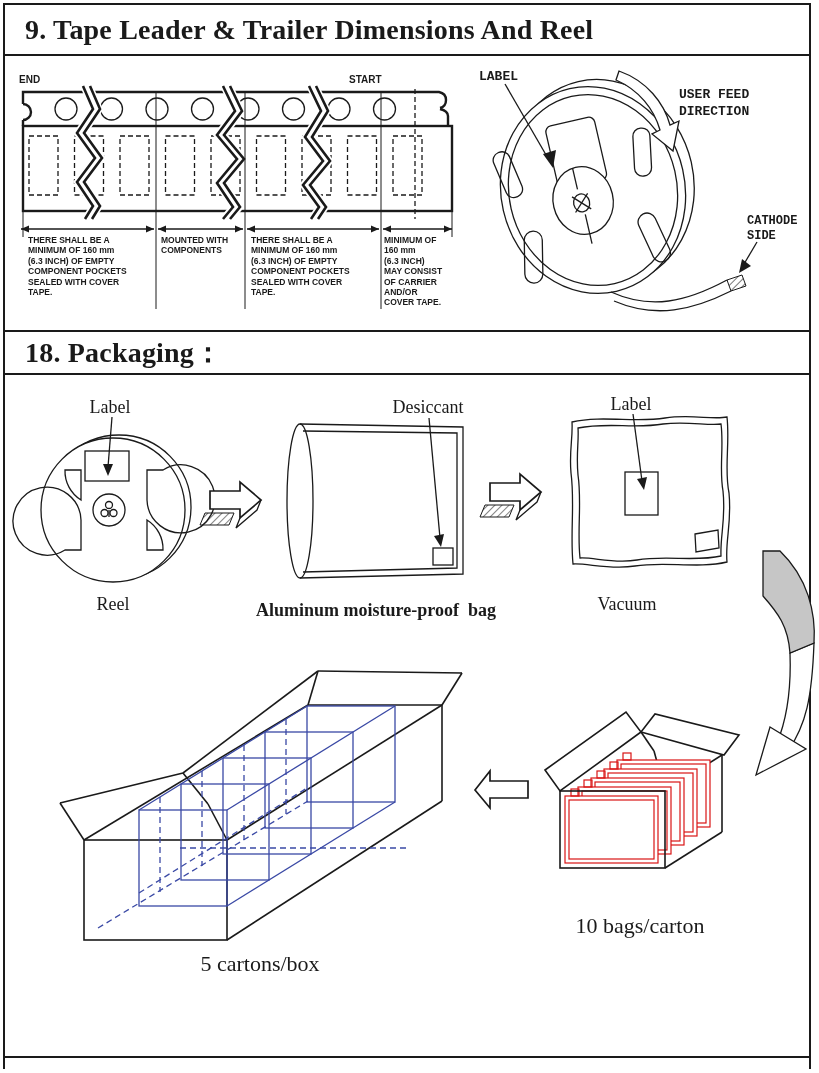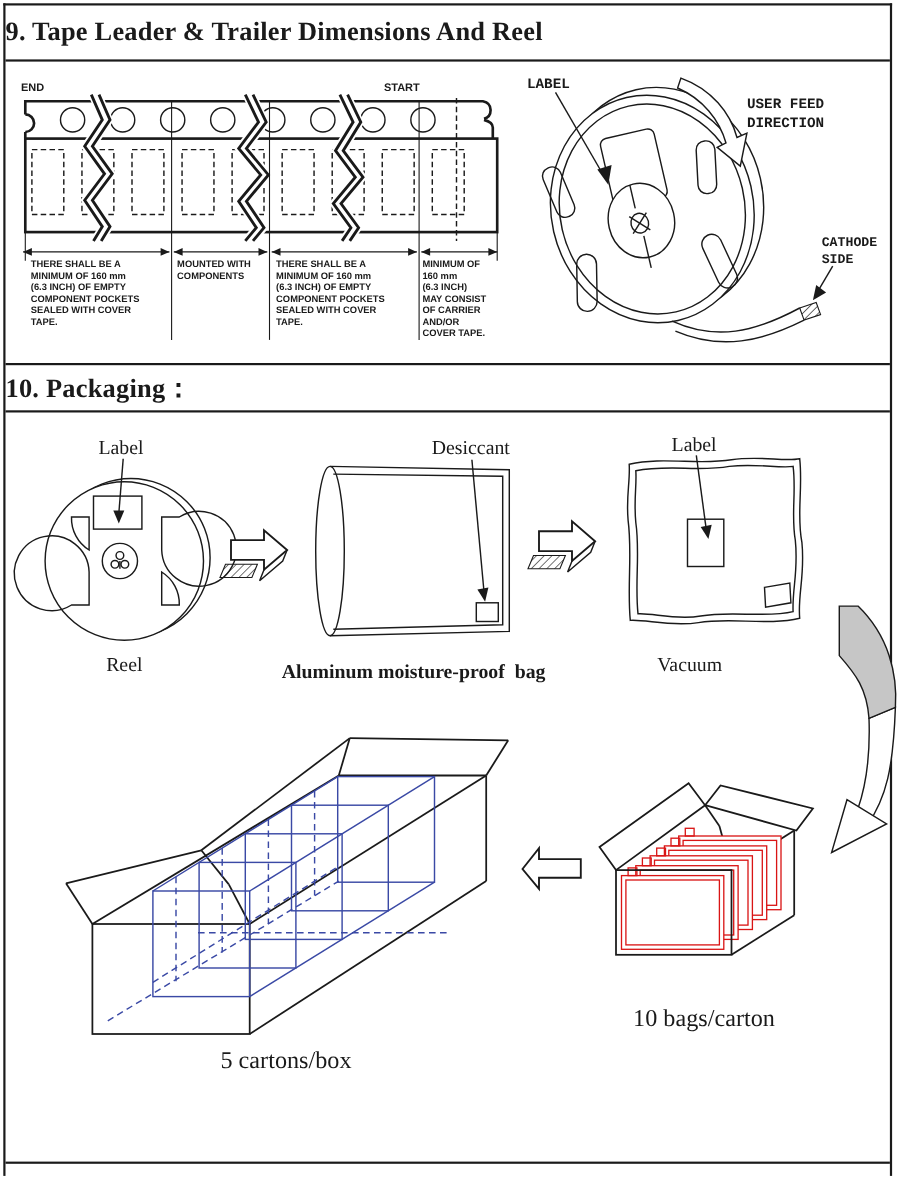--- a/index.html
+++ b/index.html
@@ -2,21 +2,21 @@
 <html style="--ink: #1a1a1a; --bag-red: #d91515; --carton-blue: #3a49a5; --arrow-gray: #c6c6c6;"><head>
 <meta charset="utf-8">
 <style>
   html,body{margin:0;padding:0}
   body{width:819px;height:1073px;background:#fff;position:relative;overflow:hidden;
        font-family:"Liberation Serif",serif;color:var(--ink)}
   :root{--ink:#1a1a1a;--bag-red:#d91515;--carton-blue:#3a49a5;--arrow-gray:#c6c6c6}
   .frame{position:absolute;left:3px;top:3px;width:808px;height:1066px;
          border:2px solid var(--ink);border-bottom:none;box-sizing:border-box}
   .sec-title{height:49px;border-bottom:2px solid var(--ink);display:flex;align-items:center;
-             padding-left:0;font-weight:bold;font-size:24px;box-sizing:content-box;
+             padding-left:20px;font-weight:bold;font-size:28px;box-sizing:content-box;
              font-family:"Liberation Serif",serif;letter-spacing:.2px}
   .sec-title.small{height:41px}
   .sec-body{position:relative;border-bottom:2px solid var(--ink)}
   #sec9-body{height:274px}
   #sec10-body{height:681px}
   svg{position:absolute;overflow:visible}
   
   .k{stroke:var(--ink);fill:none;stroke-width:1.3}
   .k2{stroke:var(--ink);fill:none;stroke-width:1.6}
   .t{stroke:var(--ink);fill:none;stroke-width:2.4}
@@ -174,21 +174,21 @@
       <path class="kw" stroke-width="1.2" d="M158,13 C186,23 203,45 209,67 L218,63 L212,93 L191,76 L199,72 C193,51 178,32 155,22 Z"></path>
 
       <text class="cad2" x="286" y="166"><tspan x="286" dy="0">CATHODE</tspan><tspan x="286" dy="15">SIDE</tspan></text>
       <g>
         <line class="k" x1="296" y1="184" x2="283" y2="206"></line>
         <polygon class="fill" points="278,215 281,201 290,208"></polygon>
       </g>
     </svg>
   </div>
 
-  <div class="sec-title small">10. Packaging：</div>
+  <div class="sec-title small">18. Packaging：</div>
 
   <div class="sec-body" id="sec10-body">
 
     <svg style="left:8px;top:8px" width="700" height="245" viewBox="0 0 700 245">
       <defs>
         <pattern id="hatchB" width="5" height="5" patternUnits="userSpaceOnUse" patternTransform="rotate(45)">
           <line x1="0" y1="0" x2="0" y2="5" stroke="#1a1a1a" stroke-width="1.1"></line>
         </pattern>
         <g id="barrow">
           <polygon class="kw2" points="0,9 30,9 30,0 51,18 30,36 30,27 0,27"></polygon>

